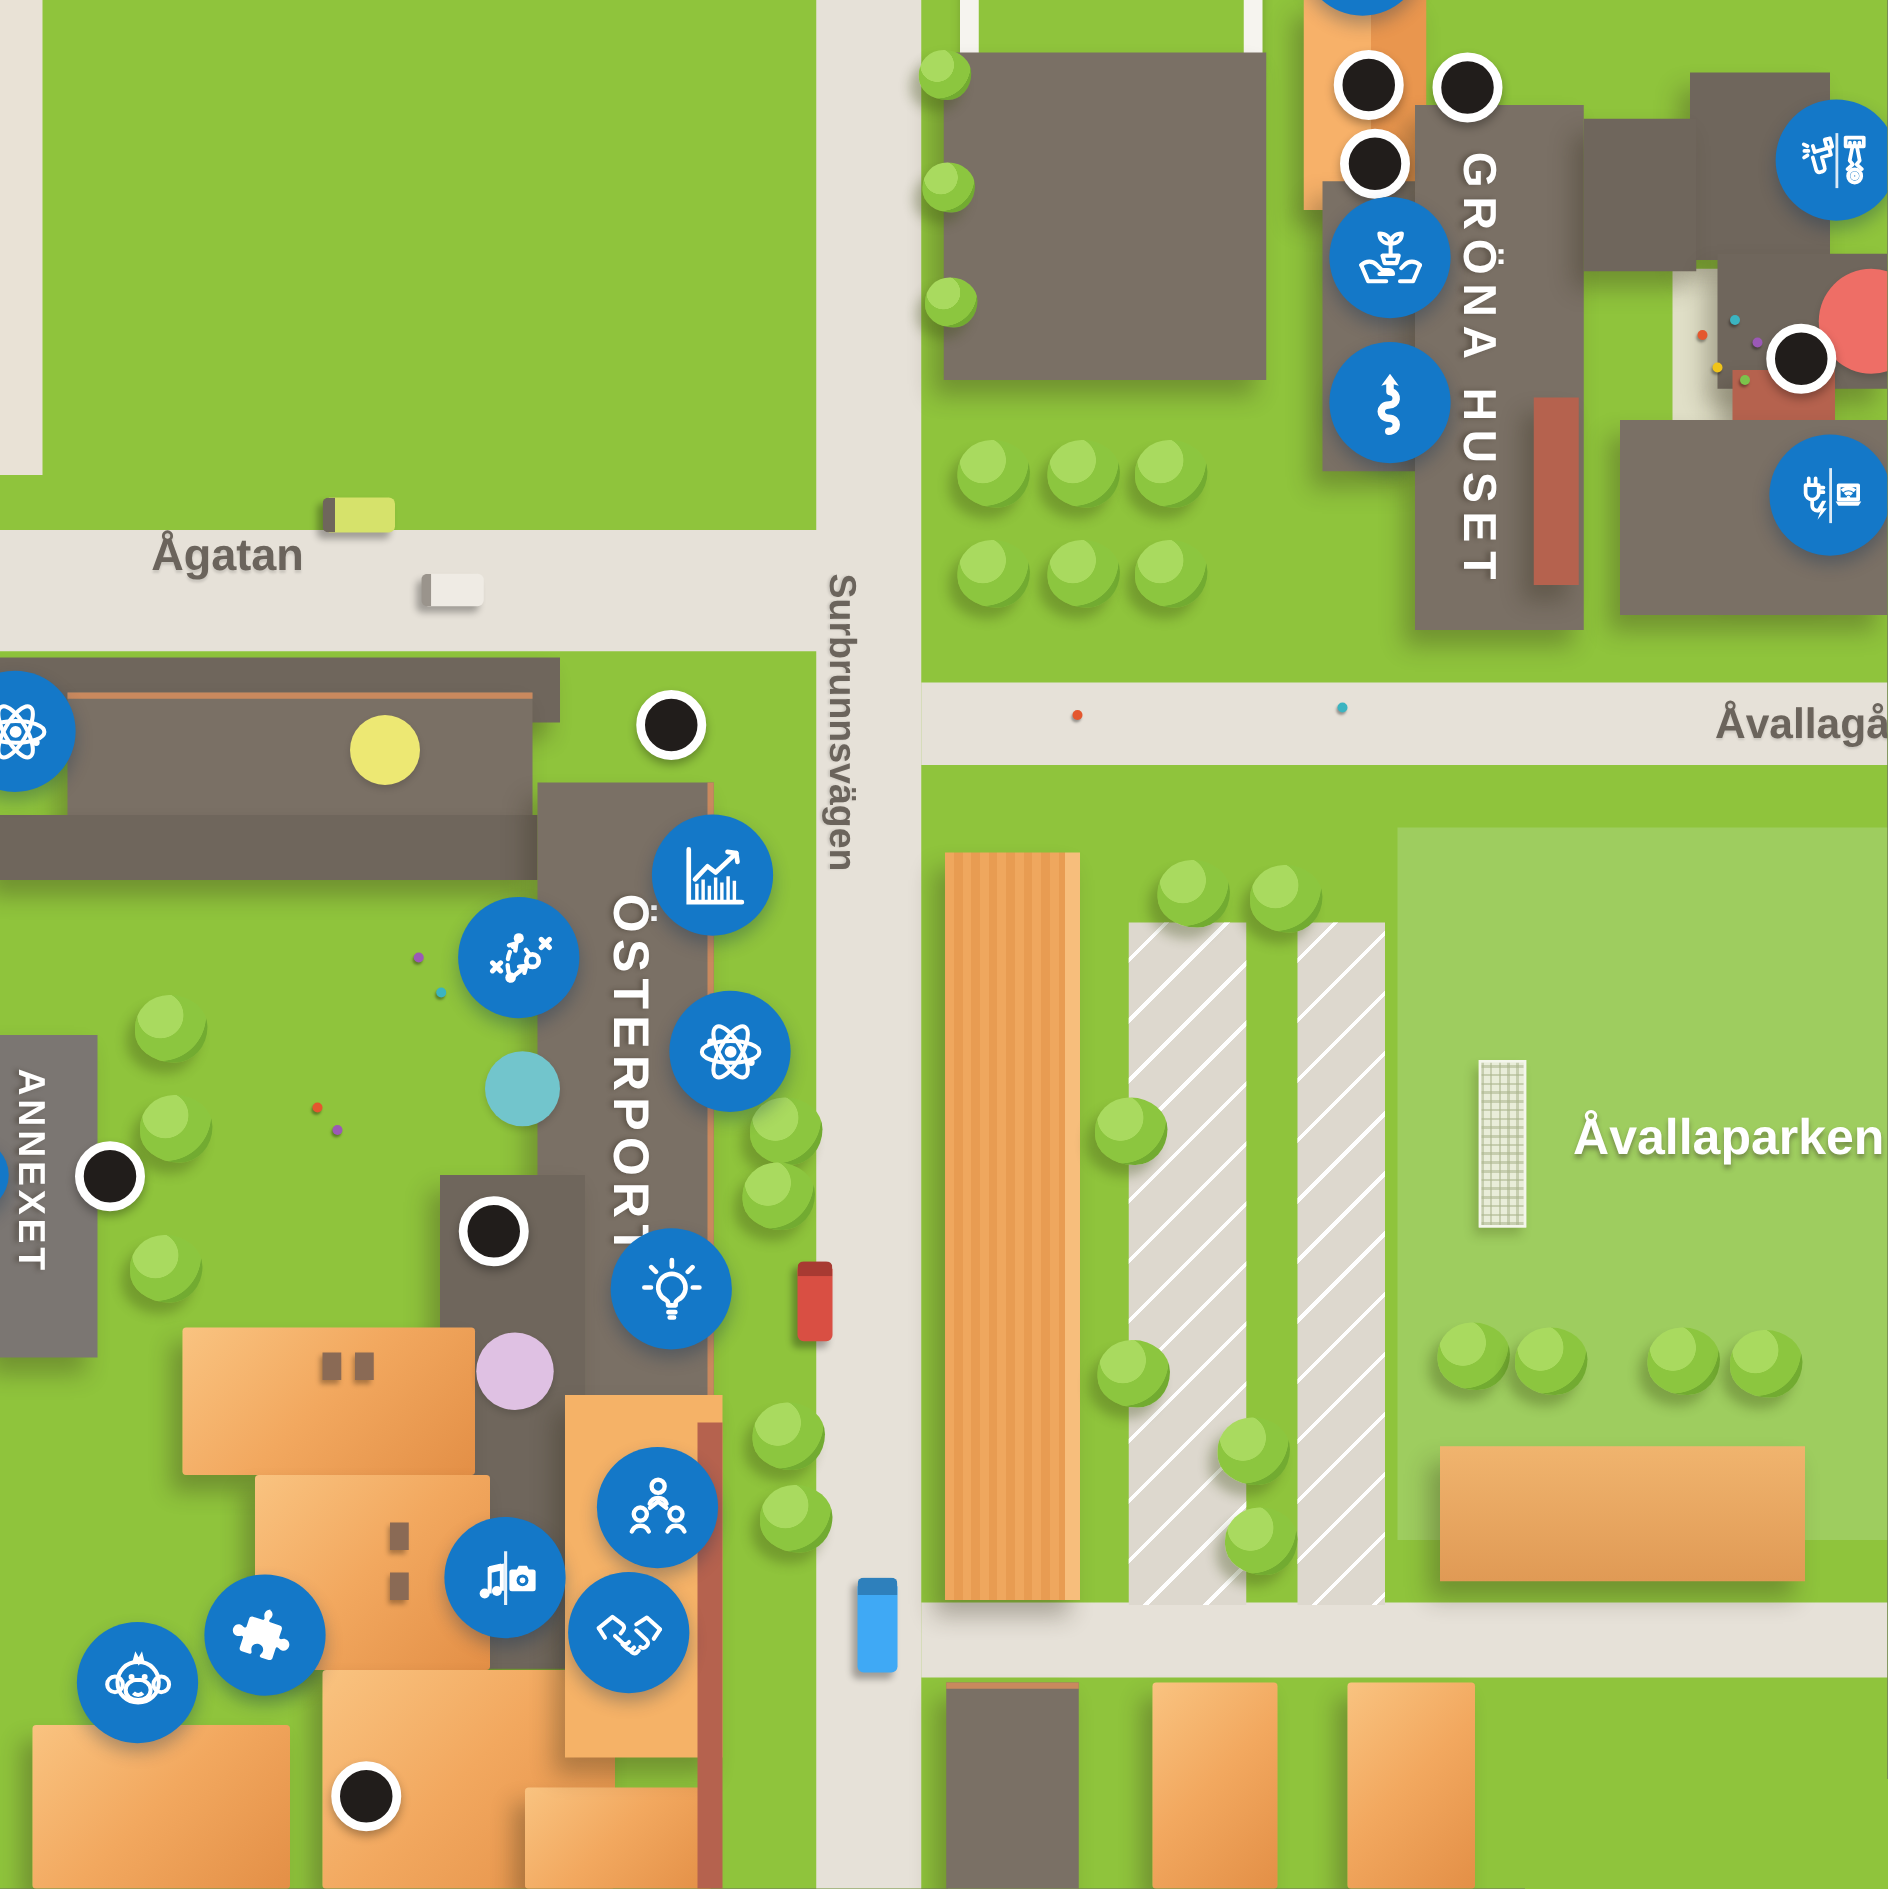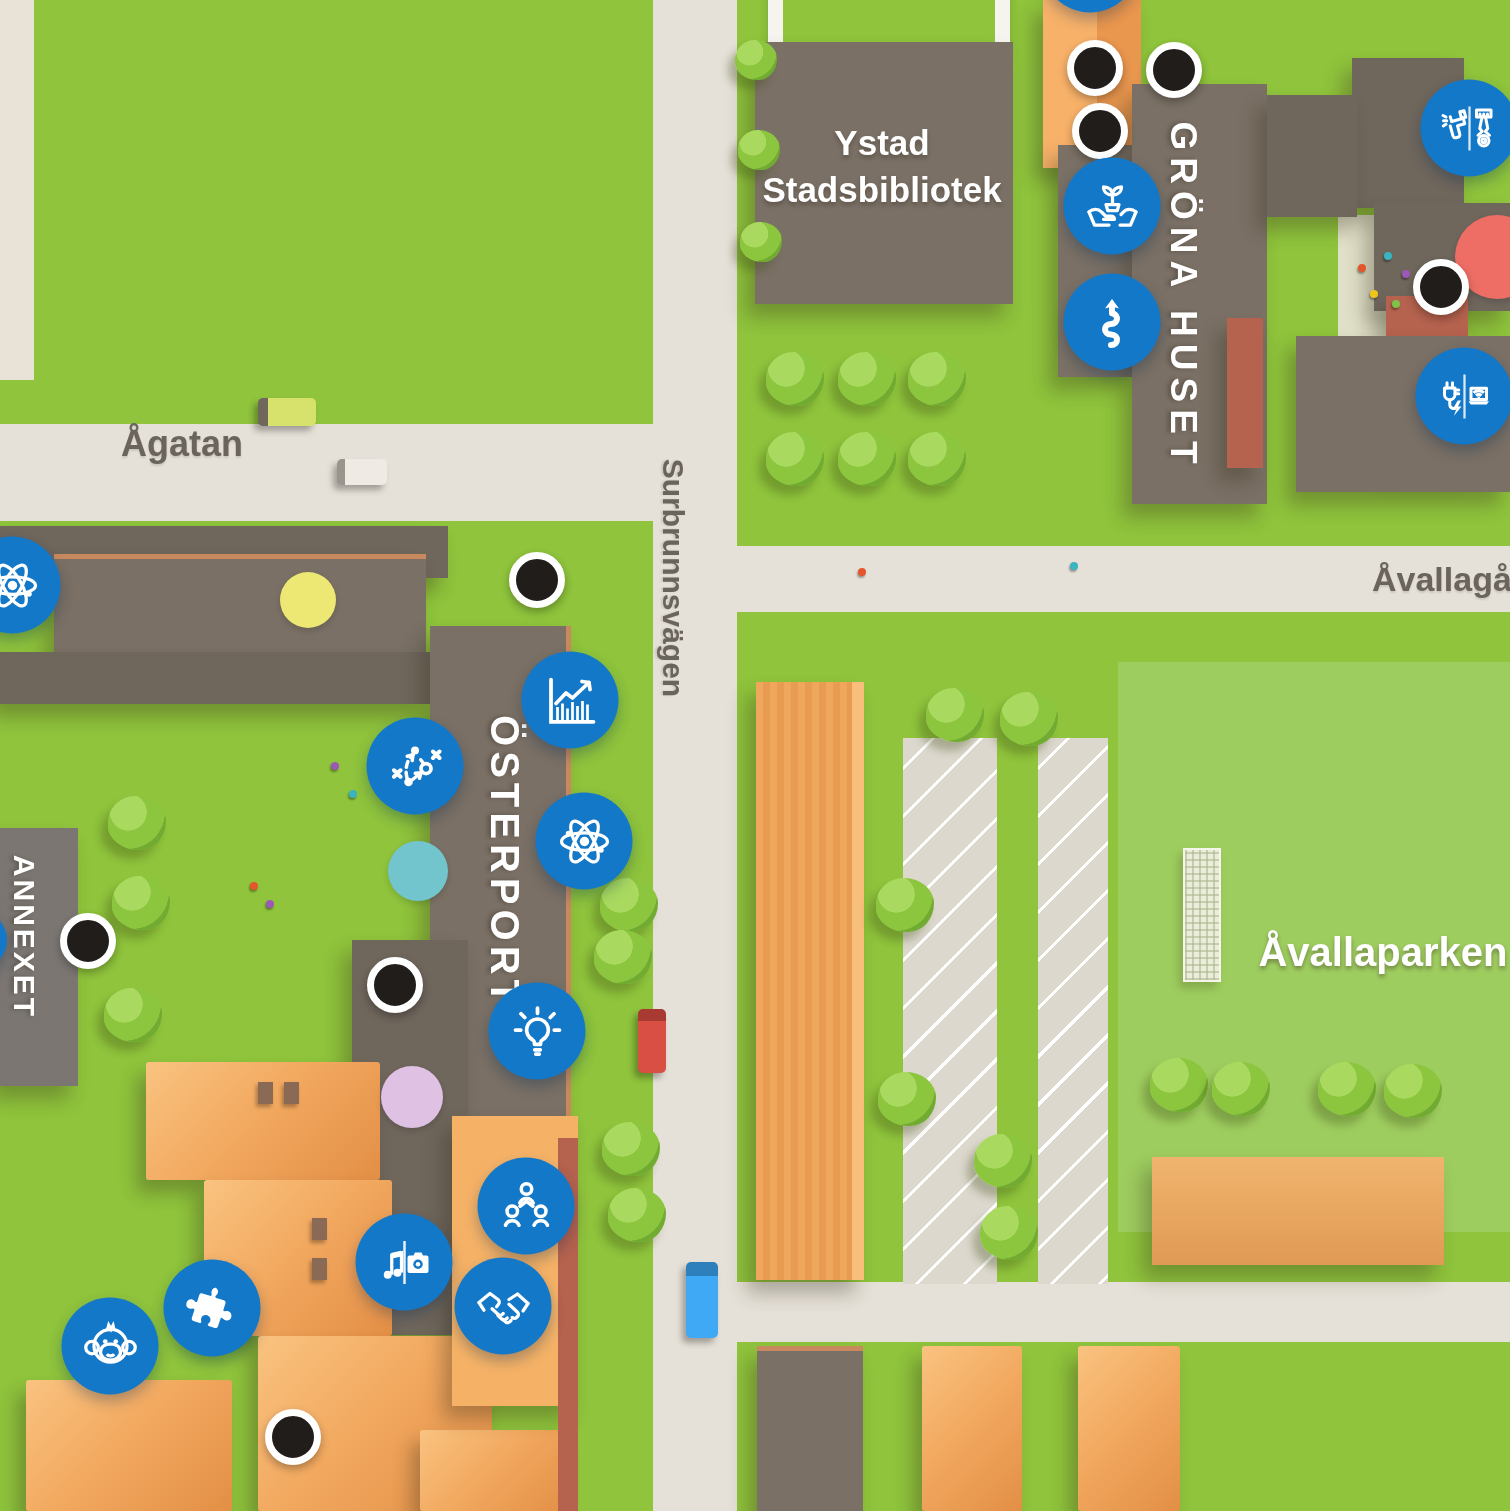--- a/index.html
+++ b/index.html
@@ -151,25 +151,24 @@
   <div class="person" style="left:349px;top:790px;background:#3BB4C1"></div>
   <div class="person" style="left:250px;top:882px;background:#E4572E"></div>
   <div class="person" style="left:266px;top:900px;background:#9B59B6"></div>
   <div class="person" style="left:858px;top:568px;background:#E4572E"></div>
   <div class="person" style="left:1070px;top:562px;background:#3BB4C1"></div>
 
   <div class="street ctr" style="left:182px;top:444px;font-size:36px">Ågatan</div>
   <div class="street vert ctr" style="left:673px;top:578px;font-size:30px">Surbrunnsvägen</div>
   <div class="street" style="left:1372px;top:560px;font-size:34px">Åvallagången</div>
 
-  <div class="lbl ctr" style="left:882px;top:166px;font-size:35px;text-align:center;line-height:1.35"><span>Ystad</span><br><span>Stadsbibliotek</span></div>
   <div class="lbl vert ctr" style="left:1183px;top:296px;font-size:37px;letter-spacing:7px">GRÖNA HUSET</div>
   <div class="lbl vert ctr" style="left:504px;top:862px;font-size:40px;letter-spacing:5px">ÖSTERPORT</div>
   <div class="lbl vert ctr" style="left:24px;top:937px;font-size:30px;letter-spacing:3px">ANNEXET</div>
-  <div class="lbl ctr" style="left:1383px;top:952px;font-size:40px">Åvallaparken</div>
+  <div class="lbl ctr" style="left:1383px;top:911px;font-size:40px">Åvallaparken</div>
 
   <div class="spot pin" style="left:308px;top:600px;width:56px;height:56px;background:#EDE873" title="yellow-spot"></div>
   <div class="spot pin" style="left:418px;top:871px;width:60px;height:60px;background:#72C5CC" title="teal-spot"></div>
   <div class="spot pin" style="left:412px;top:1097px;width:62px;height:62px;background:#DFC1E3" title="pink-spot"></div>
   <div class="spot pin" style="left:1497px;top:257px;width:84px;height:84px;background:#EE6E66" title="red-spot"></div>
 
   <div class="dot pin" style="left:537px;top:580px" title="location-dot"></div>
   <div class="dot pin" style="left:1095px;top:68px" title="location-dot"></div>
   <div class="dot pin" style="left:1174px;top:70px" title="location-dot"></div>
   <div class="dot pin" style="left:1100px;top:131px" title="location-dot"></div>

